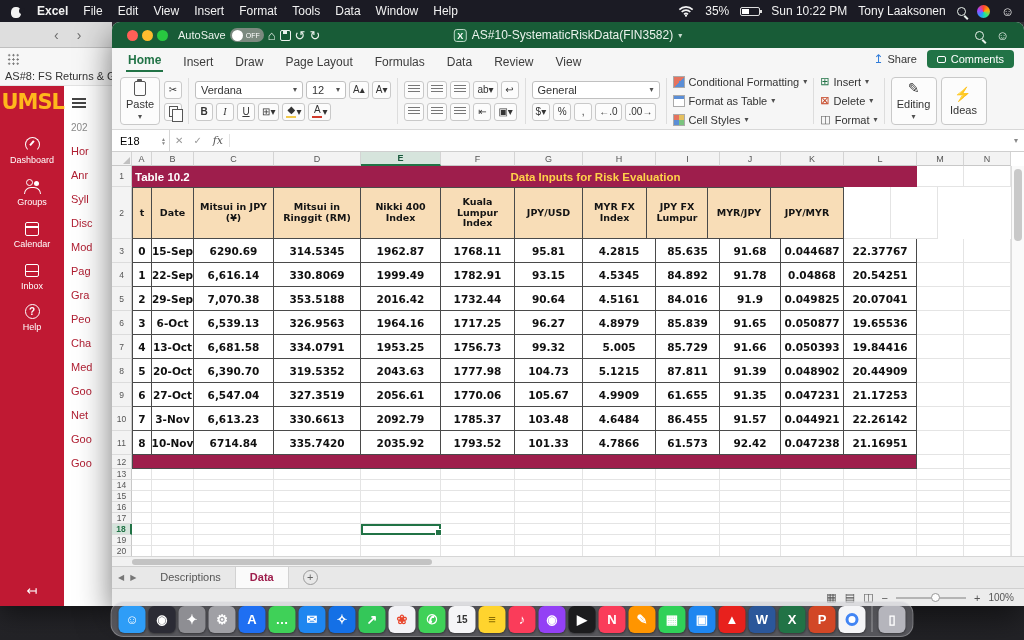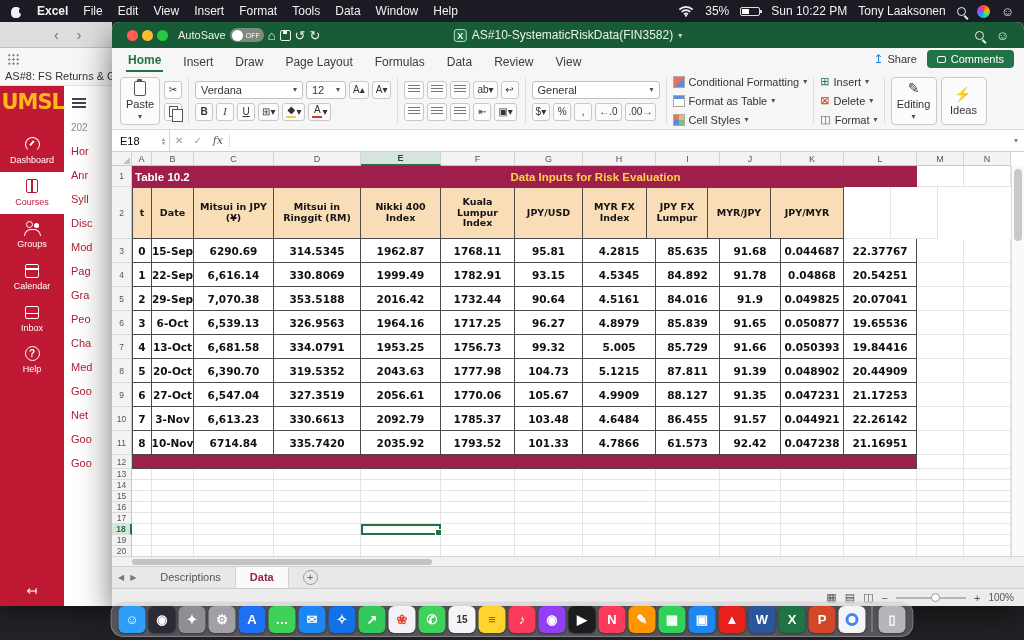--- a/index.html
+++ b/index.html
@@ -249,24 +249,20 @@
       <div class="page-title">AS#8: FS Returns &amp; Gl</div>
     </div>
     <div class="canvas-body">
       <div class="global-nav">
         <div class="umsl-logo">UMSL</div>
         <div>
             <div class="gnav-item">
               <span class="gi gi-dashboard"></span>
               <div class="gnav-label">Dashboard</div>
             </div>
-            <div class="gnav-item active">
-              <span class="gi gi-courses"></span>
-              <div class="gnav-label">Courses</div>
-            </div>
             <div class="gnav-item">
               <span class="gi gi-groups"></span>
               <div class="gnav-label">Groups</div>
             </div>
             <div class="gnav-item">
               <span class="gi gi-calendar"></span>
               <div class="gnav-label">Calendar</div>
             </div>
             <div class="gnav-item">
               <span class="gi gi-inbox"></span>
@@ -652,21 +648,21 @@
           <div class="grow" style="height: 24px;">
             <div class="row-h">9</div>
             <div class="t-cell first" style="width: 20px;">6</div>
             <div class="t-cell" style="width: 42px;">27-Oct</div>
             <div class="t-cell" style="width: 80px;">6,547.04</div>
             <div class="t-cell" style="width: 87px;">327.3519</div>
             <div class="t-cell" style="width: 80px;">2056.61</div>
             <div class="t-cell" style="width: 74px;">1770.06</div>
             <div class="t-cell" style="width: 68px;">105.67</div>
             <div class="t-cell" style="width: 73px;">4.9909</div>
-            <div class="t-cell" style="width: 64px;">88.127</div>
+            <div class="t-cell" style="width: 64px;">61.655</div>
             <div class="t-cell" style="width: 61px;">91.35</div>
             <div class="t-cell" style="width: 63px;">0.047231</div>
             <div class="t-cell" style="width: 73px;">21.17253</div>
             <div class="g-cell" style="width: 47px;"></div>
             <div class="g-cell" style="width: 47px;"></div>
           </div>
           <div class="grow" style="height: 24px;">
             <div class="row-h">10</div>
             <div class="t-cell first" style="width: 20px;">7</div>
             <div class="t-cell" style="width: 42px;">3-Nov</div>

